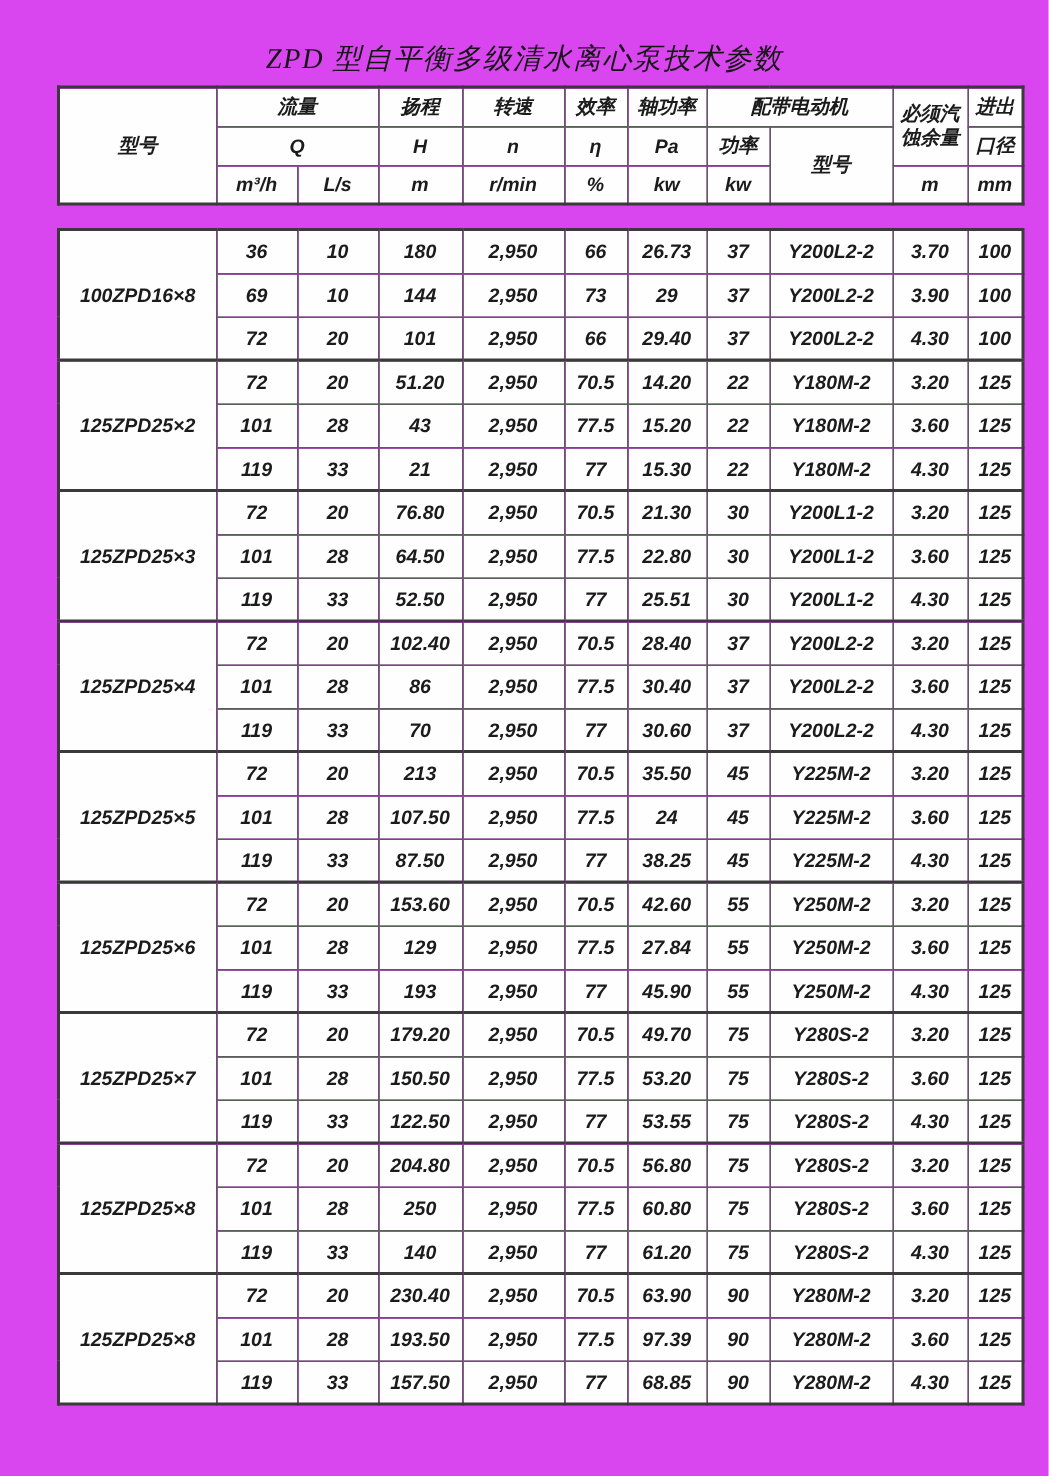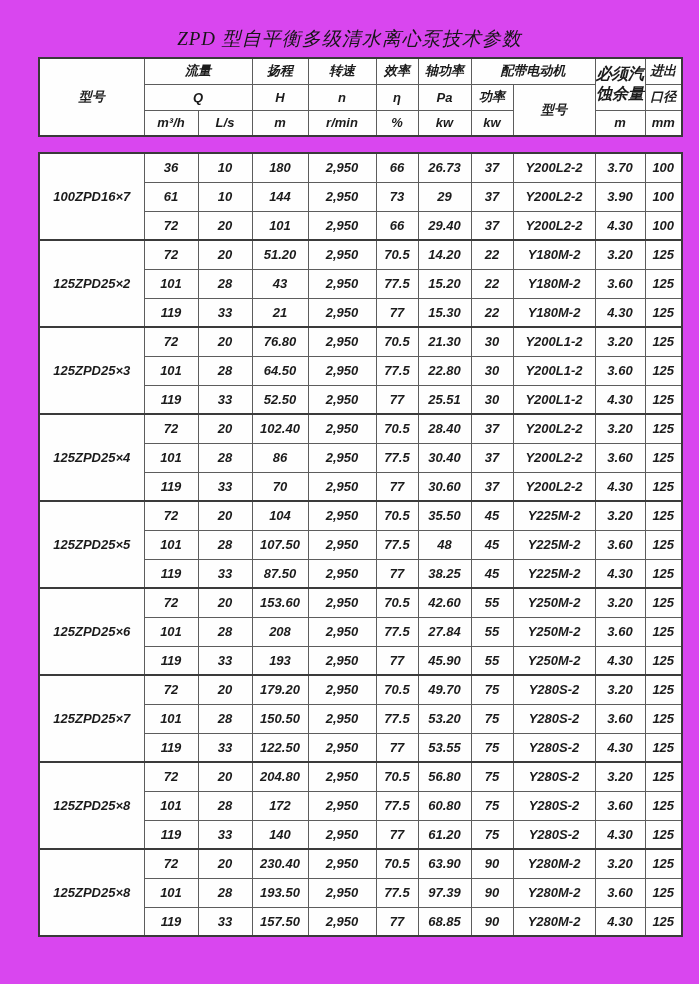--- a/index.html
+++ b/index.html
@@ -41,21 +41,21 @@
     font-weight: bold;
     font-size: 13px;
     color: #1b1b1b;
     background: #fefefe;
     overflow: hidden;
     white-space: nowrap;
   }
   
   .head-table { top: 57px; }
   .head-table td { height: 26px; }
-  .head-table .two-line { line-height: 1.25; font-size: 16px; white-space: normal; margin-left: 12px; }
+  .head-table .two-line { line-height: 1.25; font-size: 13px; white-space: normal; margin-left: 12px; }
   
   .body-table { top: 152px; }
   .body-table td { height: 29px; border-top-color: #9c9c9c; border-bottom-color: #9c9c9c; }
   .body-table tr.group-first td { border-top: 2px solid #3a3a3a; }
   .body-table td.model-cell { font-size: 13px; }
 </style>
 </head>
 <body>
 
 <div class="page">
@@ -124,34 +124,34 @@
         <col style="width:68px">
         <col style="width:42px">
       <col style="width:53px">
         <col style="width:42px">
         <col style="width:82px">
       <col style="width:50px">
         <col style="width:37px">
     </colgroup>
     <tbody>
         <tr class="group-first">
-          <td rowspan="3" class="model-cell">100ZPD16×7</td>
+          <td rowspan="3" class="model-cell">100ZPD16×8</td>
           <td>36</td>
           <td>10</td>
           <td>180</td>
           <td>2,950</td>
           <td>66</td>
           <td>26.73</td>
           <td>37</td>
           <td>Y200L2-2</td>
           <td>3.70</td>
           <td>100</td>
         </tr>
         <tr>
-          <td>61</td>
+          <td>69</td>
           <td>10</td>
           <td>144</td>
           <td>2,950</td>
           <td>73</td>
           <td>29</td>
           <td>37</td>
           <td>Y200L2-2</td>
           <td>3.90</td>
           <td>100</td>
         </tr>
@@ -275,36 +275,36 @@
           <td>30.60</td>
           <td>37</td>
           <td>Y200L2-2</td>
           <td>4.30</td>
           <td>125</td>
         </tr>
         <tr class="group-first">
           <td rowspan="3" class="model-cell">125ZPD25×5</td>
           <td>72</td>
           <td>20</td>
-          <td>104</td>
+          <td>213</td>
           <td>2,950</td>
           <td>70.5</td>
           <td>35.50</td>
           <td>45</td>
           <td>Y225M-2</td>
           <td>3.20</td>
           <td>125</td>
         </tr>
         <tr>
           <td>101</td>
           <td>28</td>
           <td>107.50</td>
           <td>2,950</td>
           <td>77.5</td>
-          <td>48</td>
+          <td>24</td>
           <td>45</td>
           <td>Y225M-2</td>
           <td>3.60</td>
           <td>125</td>
         </tr>
         <tr>
           <td>119</td>
           <td>33</td>
           <td>87.50</td>
           <td>2,950</td>
@@ -324,21 +324,21 @@
           <td>70.5</td>
           <td>42.60</td>
           <td>55</td>
           <td>Y250M-2</td>
           <td>3.20</td>
           <td>125</td>
         </tr>
         <tr>
           <td>101</td>
           <td>28</td>
-          <td>208</td>
+          <td>129</td>
           <td>2,950</td>
           <td>77.5</td>
           <td>27.84</td>
           <td>55</td>
           <td>Y250M-2</td>
           <td>3.60</td>
           <td>125</td>
         </tr>
         <tr>
           <td>119</td>
@@ -398,21 +398,21 @@
           <td>70.5</td>
           <td>56.80</td>
           <td>75</td>
           <td>Y280S-2</td>
           <td>3.20</td>
           <td>125</td>
         </tr>
         <tr>
           <td>101</td>
           <td>28</td>
-          <td>172</td>
+          <td>250</td>
           <td>2,950</td>
           <td>77.5</td>
           <td>60.80</td>
           <td>75</td>
           <td>Y280S-2</td>
           <td>3.60</td>
           <td>125</td>
         </tr>
         <tr>
           <td>119</td>

